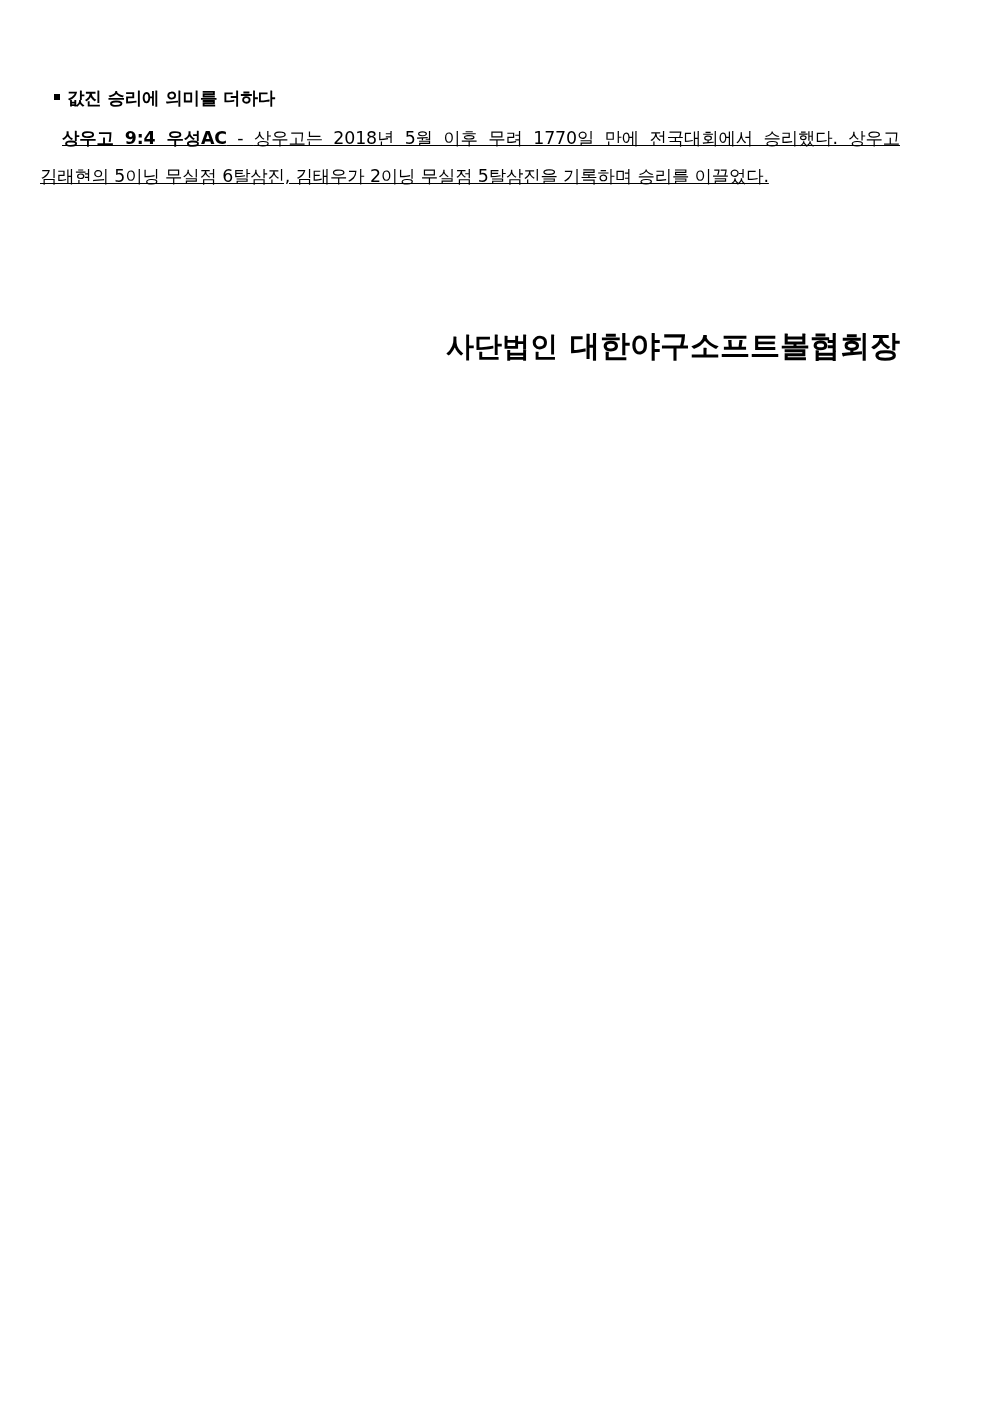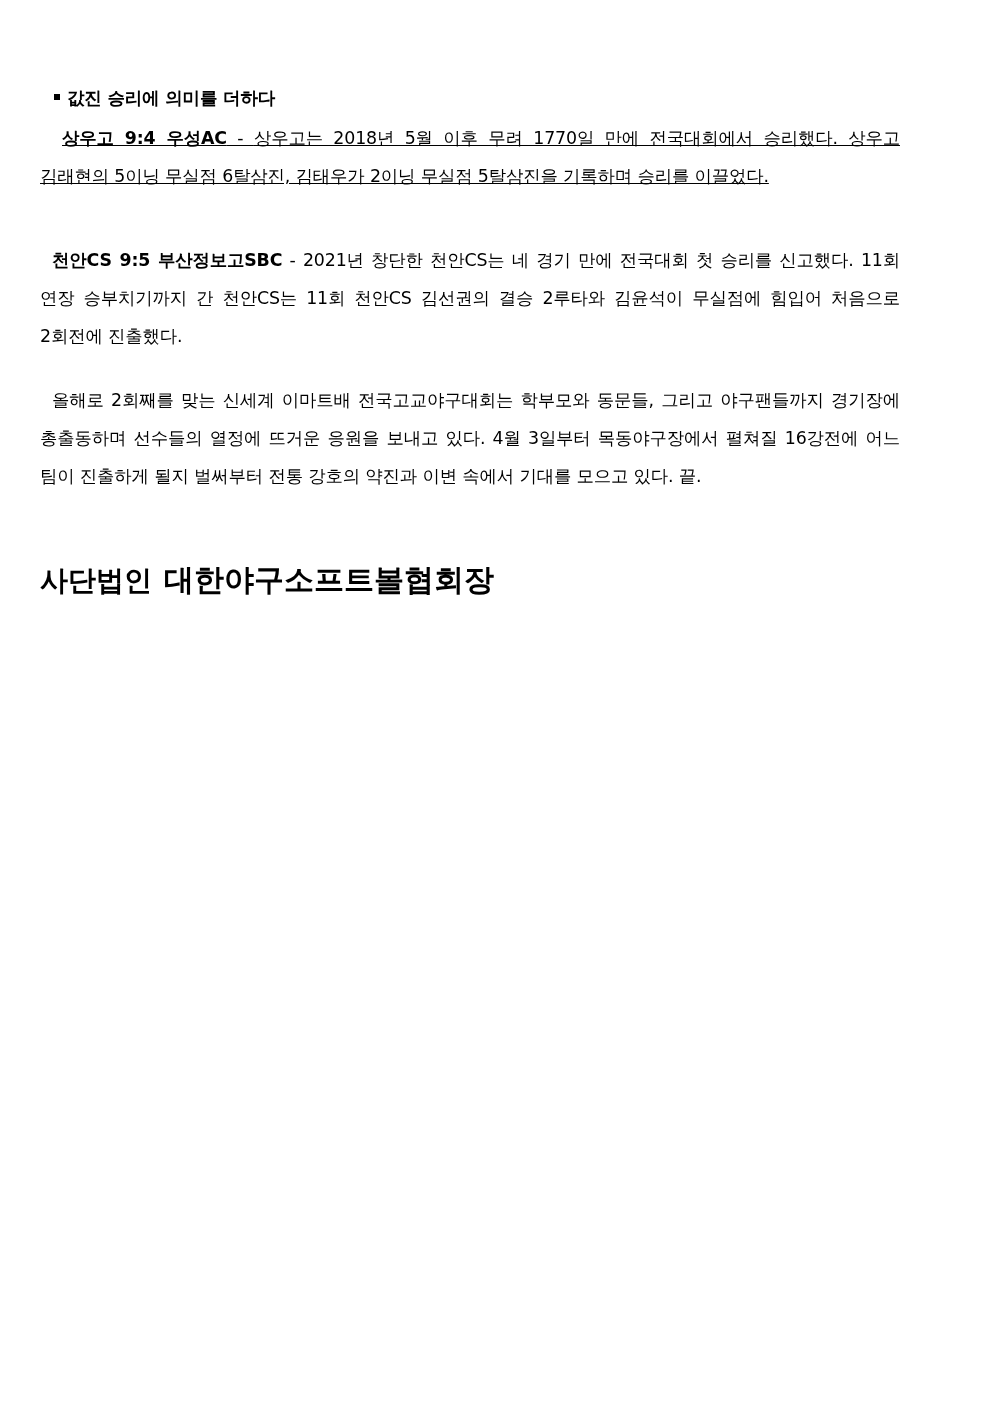--- a/index.html
+++ b/index.html
@@ -55,21 +55,21 @@
     text-indent: 12px;
   }
   .lead {
     font-weight: bold;
   }
   .spacer-block {
     height: 20px;
   }
   .signature {
     margin-top: 64px;
-    text-align: left;
+    text-align: right;
     font-size: 28px;
     font-weight: bold;
     letter-spacing: 0px;
   }
   .signature .org {
     font-size: 30px;
     margin-left: 12px;
   }
 </style>
 </head>
@@ -82,23 +82,21 @@
     <span>값진 승리에 의미를 더하다</span>
   </div>
 
   <p class="para indent"><span class="lead">상우고  9:4  우성AC</span><span> - </span><span>상우고는 2018년 5월 이후 무려 1770일 만에 전국대회에서 승리했다. 상우고 김래현의 5이닝 무실점 6탈삼진, 김태우가 2이닝 무실점 5탈삼진을 기록하며 승리를 이끌었다.</span></p>
 
   <div class="spacer-block"></div>
 
 
   <div class="spacer-block"></div>
 
-  <p class="para indent-sm"><span class="lead">천안CS  9:5  부산정보고SBC</span><span> - </span><span>2021년 창단한 천안CS는 네 경기 만에 전국대회 첫 승리를 신고했다. 11회 연장 승부치기까지 간 천안CS는 11회 천안CS 김선권의 결승 2루타와 김윤석이 무실점에 힘입어 처음으로 2회전에 진출했다.</span></p>
 
   <div class="spacer-block"></div>
 
-  <p class="para indent-sm"><span>올해로 2회째를 맞는 신세계 이마트배 전국고교야구대회는 학부모와 동문들, 그리고 야구팬들까지 경기장에 총출동하며 선수들의 열정에 뜨거운 응원을 보내고 있다. 4월 3일부터 목동야구장에서 펼쳐질 16강전에 어느 팀이 진출하게 될지 벌써부터 전통 강호의 약진과 이변 속에서 기대를 모으고 있다.   끝.</span></p>
 
   <div class="signature">
     <span>사단법인</span><span class="org">대한야구소프트볼협회장</span>
   </div>
 
 </div>
 
 </body></html>

